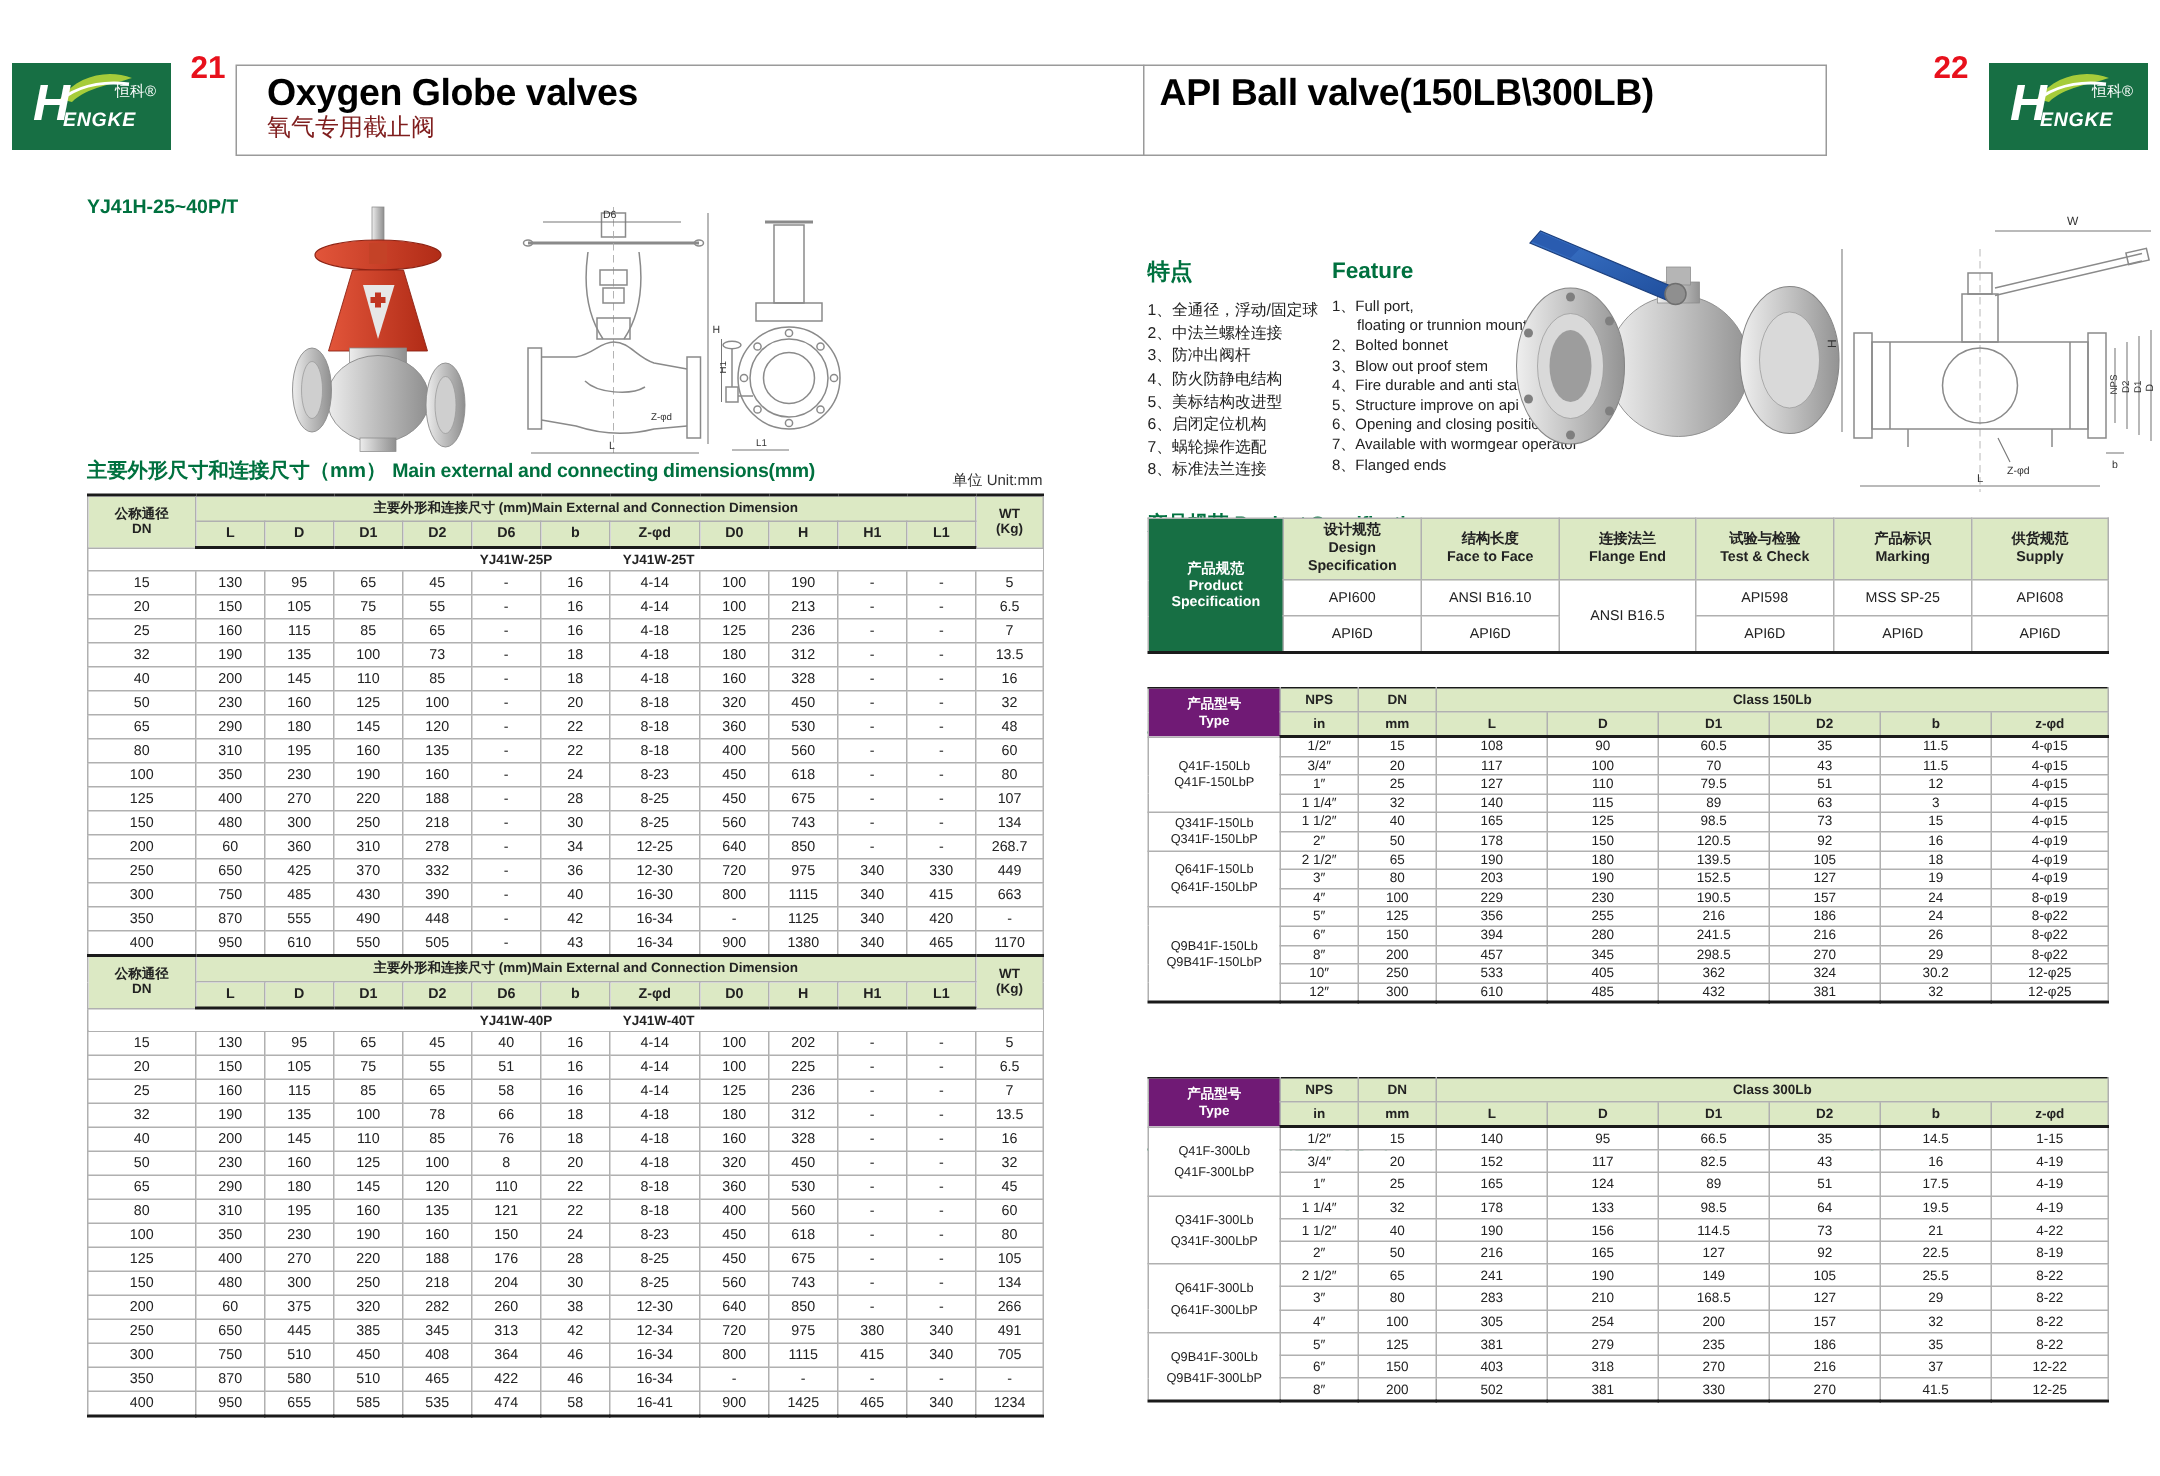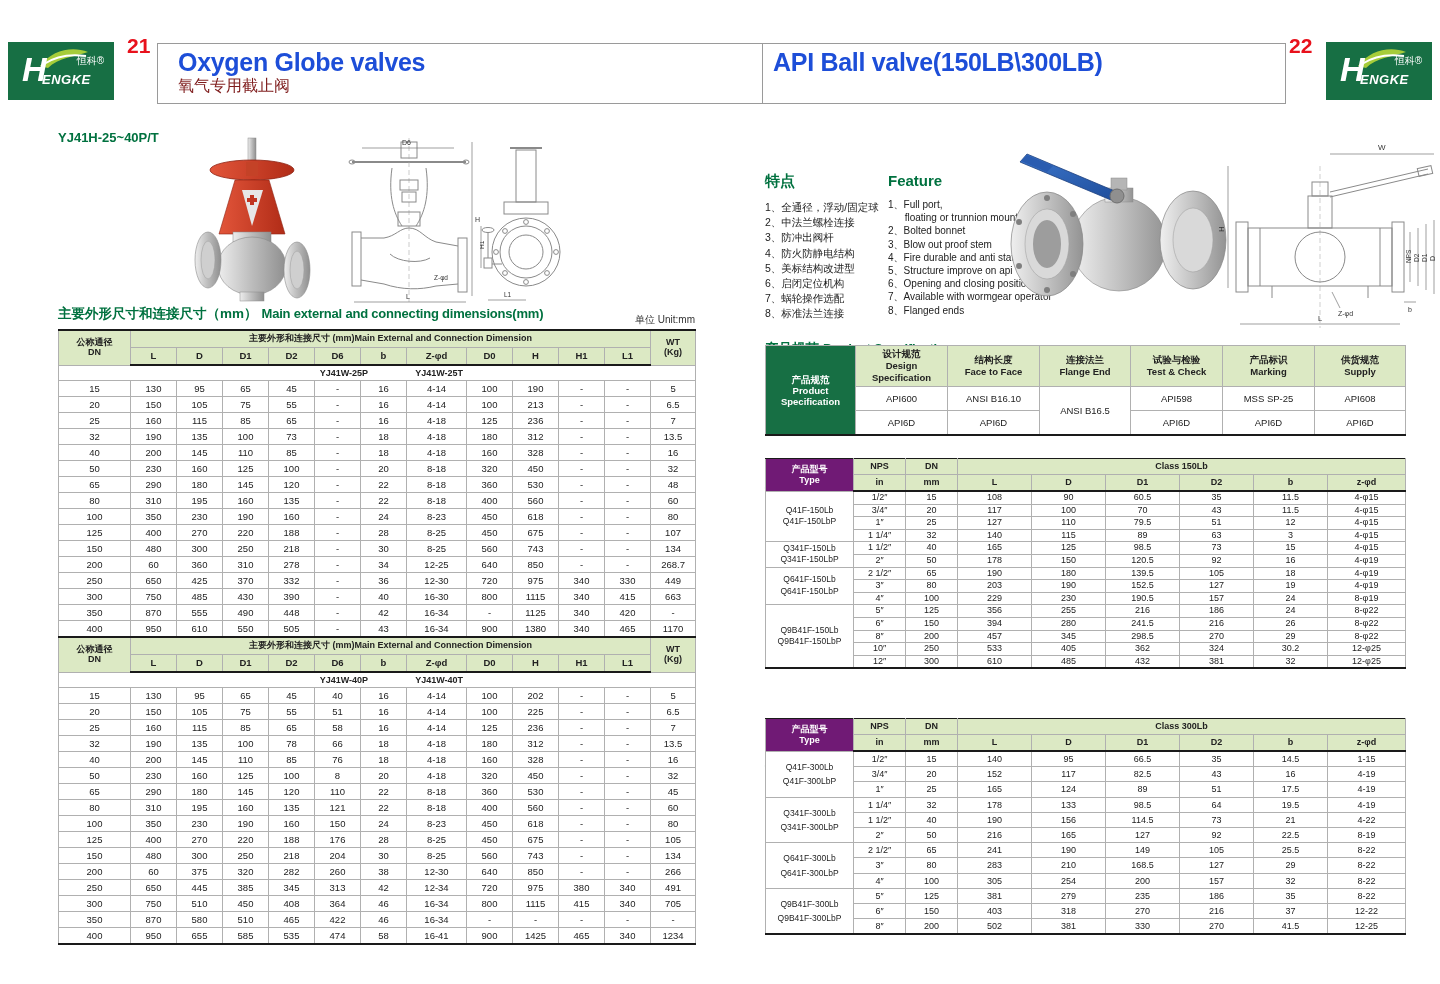--- a/index.html
+++ b/index.html
@@ -4,21 +4,21 @@
 <style>
   html,body{margin:0;padding:0;background:#fff;}
   body{width:1440px;height:984px;font-family:"Liberation Sans",sans-serif;position:relative;overflow:hidden;}
   #page{position:relative;width:1440px;height:984px;background:#ffffff;}
   .abs{position:absolute;}
 
   
   .logoblock{width:106px;height:58px;background:#176f44;display:flex;align-items:center;justify-content:center;}
   .pagenum{color:#e8111c;font-size:21px;font-weight:bold;}
   .titlebox{height:61px;border:1px solid #9a9a9a;box-sizing:border-box;padding:5px 0 0 20px;background:#fff;}
-  .titlebox .t-en{font-size:25px;line-height:27px;font-weight:bold;color:#1d4ed8;letter-spacing:-0.3px;}
+  .titlebox .t-en{font-size:25px;line-height:27px;font-weight:bold;color:#000000;letter-spacing:-0.3px;}
   .titlebox .t-zh{font-size:16px;line-height:19px;color:#7f1d1d;}
 
   
   .sec-title{display:flex;align-items:baseline;position:relative;}
   .sec-title .zh{font-size:13.5px;font-weight:bold;color:#00713f;}
   .sec-title .en{font-size:13px;font-weight:bold;color:#00713f;margin-left:4px;letter-spacing:-0.2px;}
   .sec-title .unit{position:absolute;right:0;bottom:-4px;font-size:10px;font-weight:normal;color:#333;}
   .model-code{font-size:13px;font-weight:bold;color:#00713f;}
 
   
@@ -85,21 +85,21 @@
       <span class="logo-zh">恒科®</span>
     </div>
   </div>
   <div class="abs pagenum" style="left:127px;top:34px;">21</div>
 
   <div class="abs titlebox" style="left:157px;top:43px;width:606px;">
     <div class="t-en">Oxygen Globe valves</div>
     <div class="t-zh">氧气专用截止阀</div>
   </div>
 
-  <div class="abs titlebox" style="left:762px;top:43px;width:524px;padding-left:10px;">
+  <div class="abs titlebox" style="left:762px;top:43px;width:456px;padding-left:10px;">
     <div class="t-en">API Ball valve(150LB\300LB)</div>
   </div>
   <div class="abs pagenum" style="left:1289px;top:34px;">22</div>
   <div class="abs logoblock" style="left:1326px;top:42px;">
     <div class="logo-inner">
       <svg class="logo-leaf" width="52" height="26" viewBox="0 0 52 26">
         <path d="M2,20 C14,4 34,0 50,6 C38,10 20,12 10,22 Z" fill="#a6cc3a"></path>
         <path d="M6,18 C18,10 34,8 48,10" stroke="#ffffff" stroke-width="2" fill="none"></path>
       </svg>
       <span class="logo-h">H</span>

